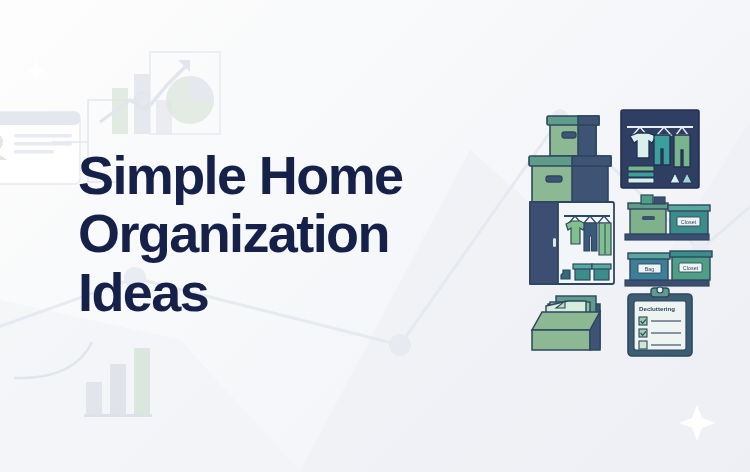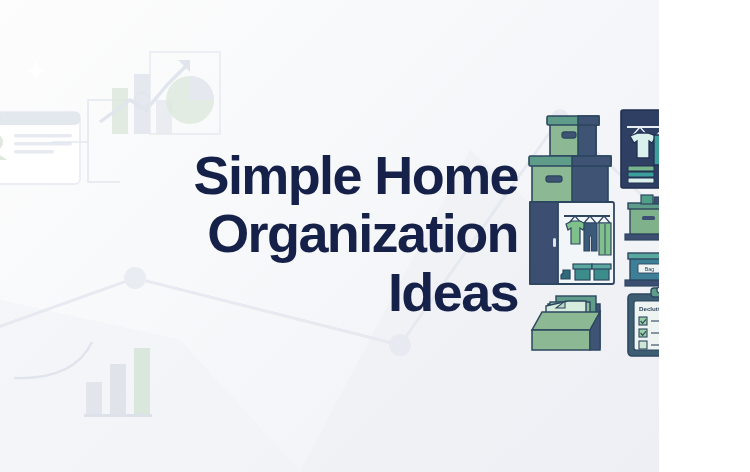--- a/index.html
+++ b/index.html
@@ -5,25 +5,24 @@
   html, body {
     margin: 0;
     padding: 0;
     background: #ffffff;
   }
   body {
     font-family: "Liberation Sans", sans-serif;
   }
   .banner {
     position: relative;
-    width: 659px;
+    width: 750px;
     height: 472px;
     overflow: hidden;
     background: linear-gradient(135deg, #fdfdfd 0%, #f7f8fa 45%, #eef0f5 100%);
-    text-align: right;
   }
   
   .bg-layer {
     position: absolute;
     inset: 0;
     z-index: 0;
     pointer-events: none;
   }
   .bg-layer svg { display: block; }
 

